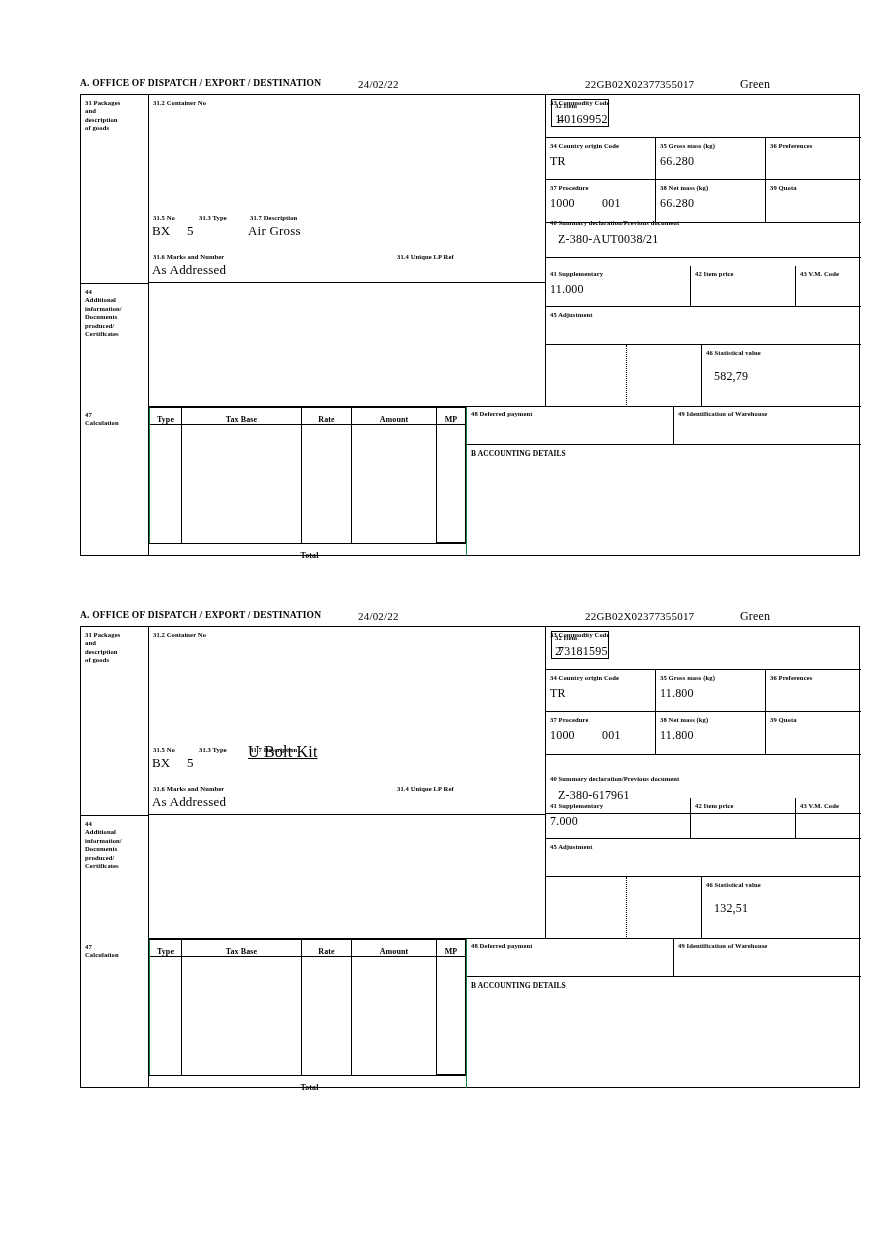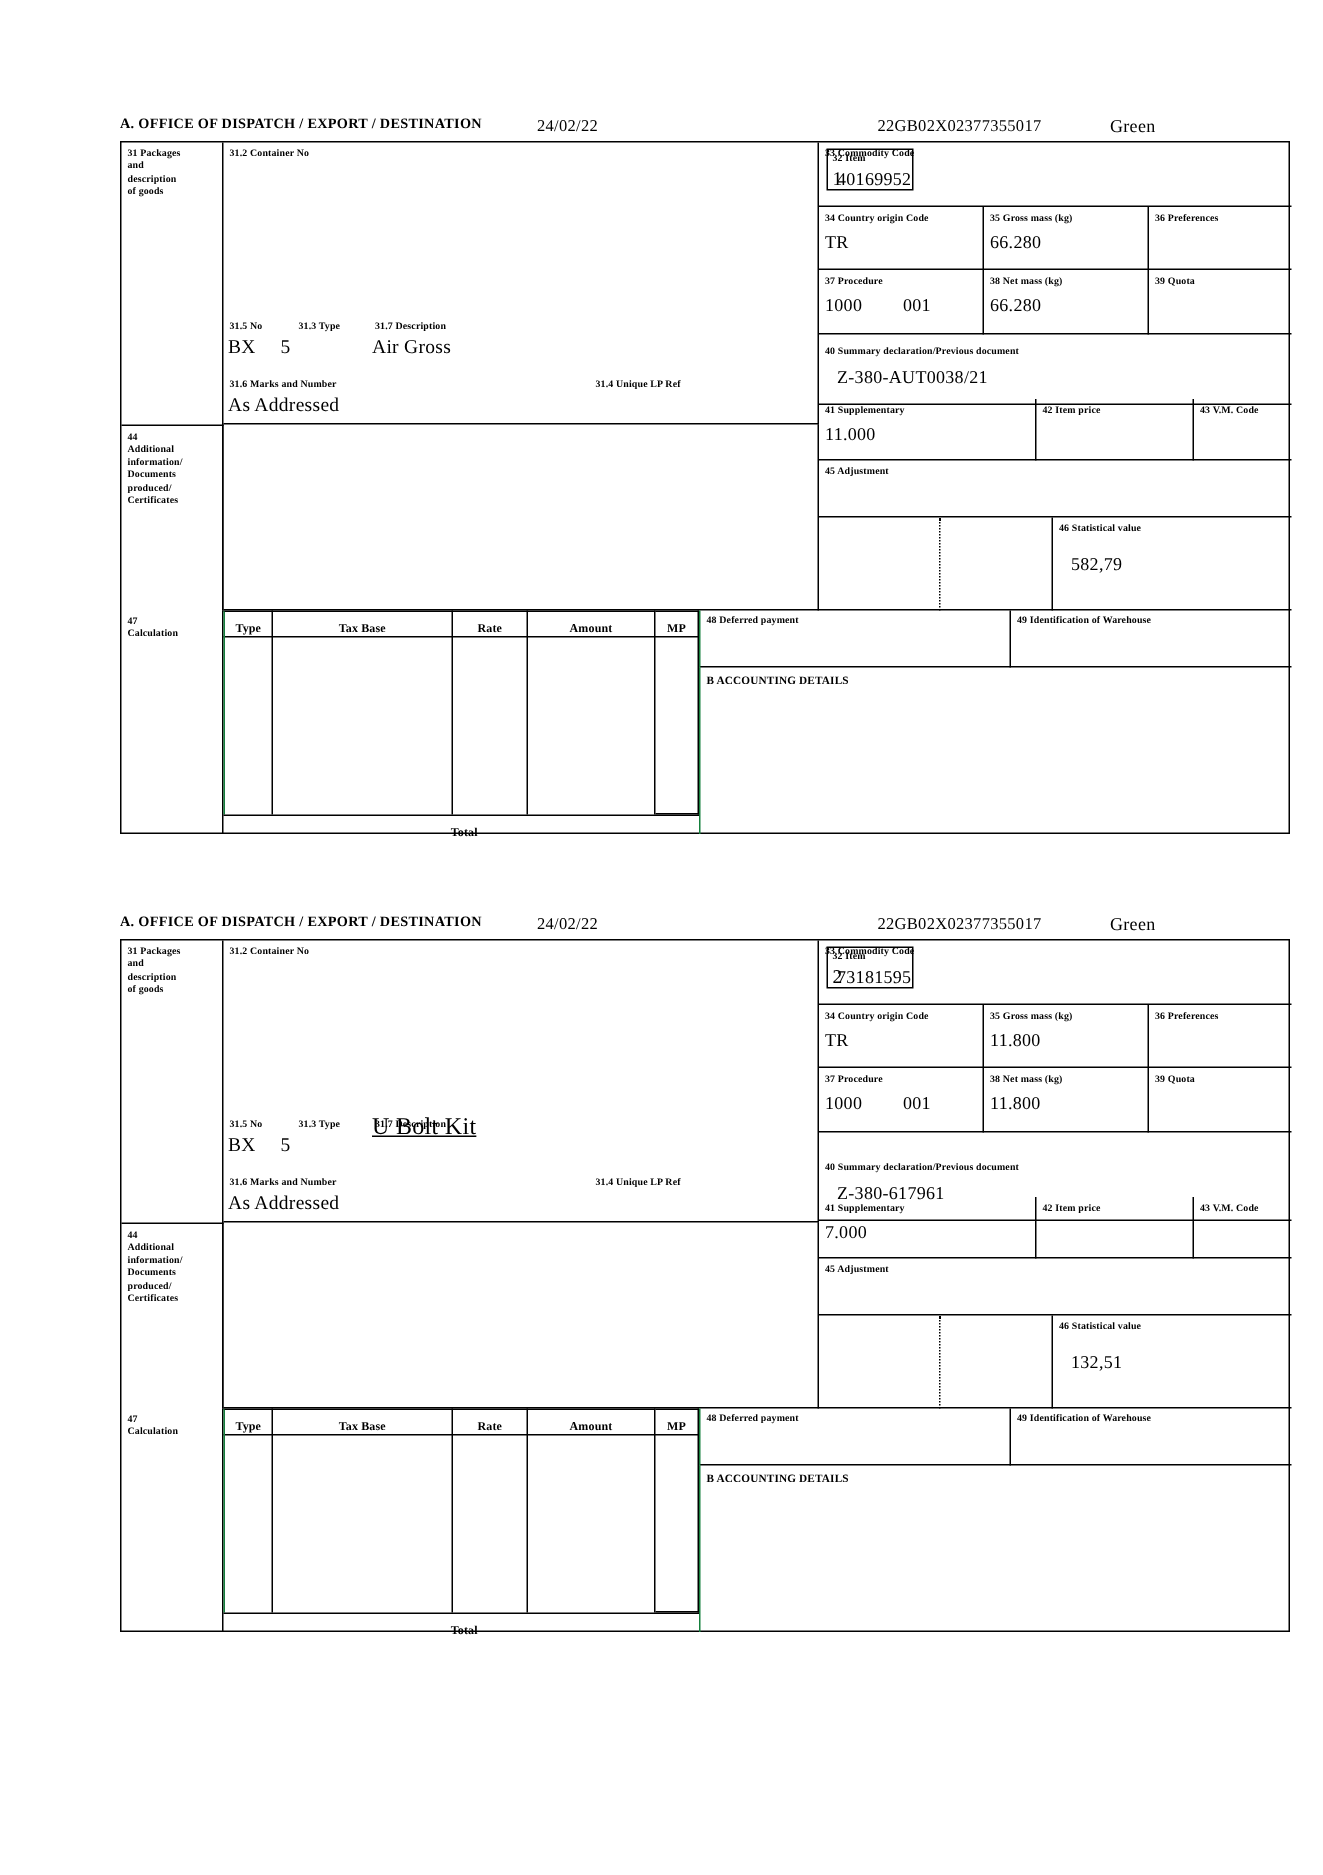--- a/index.html
+++ b/index.html
@@ -237,21 +237,21 @@
         <div class="cell br" style="left:110px; top:0; width:110px; height:43px; padding:4px 0 0 4px;">
           <div class="lbl">38 Net mass (kg)</div>
           <div class="val" style="margin-top:4px;">66.280</div>
         </div>
         <div class="cell" style="left:220px; top:0; width:95px; height:43px; padding:4px 0 0 4px;">
           <div class="lbl">39 Quota</div>
           <div class="val" style="margin-top:4px;"></div>
         </div>
       </div>
 
-      <div class="cell rcol bb" style="top:132px; height:43px; padding:4px 0 0 4px;">
+      <div class="cell rcol bb" style="top:120px; height:43px; padding:4px 0 0 4px;">
         <div class="lbl">40 Summary declaration/Previous document</div>
         <div class="val" style="margin-top:5px; margin-left:8px;">Z-380-AUT0038/21</div>
       </div>
 
       <div class="cell rcol bb" style="top:171px; height:41px;">
         <div class="cell br" style="left:0; top:0; width:145px; height:41px; padding:4px 0 0 4px;">
           <div class="lbl">41 Supplementary</div>
           <div class="val" style="margin-top:4px;">11.000</div>
         </div>
         <div class="cell br" style="left:145px; top:0; width:105px; height:41px; padding:4px 0 0 4px;">

